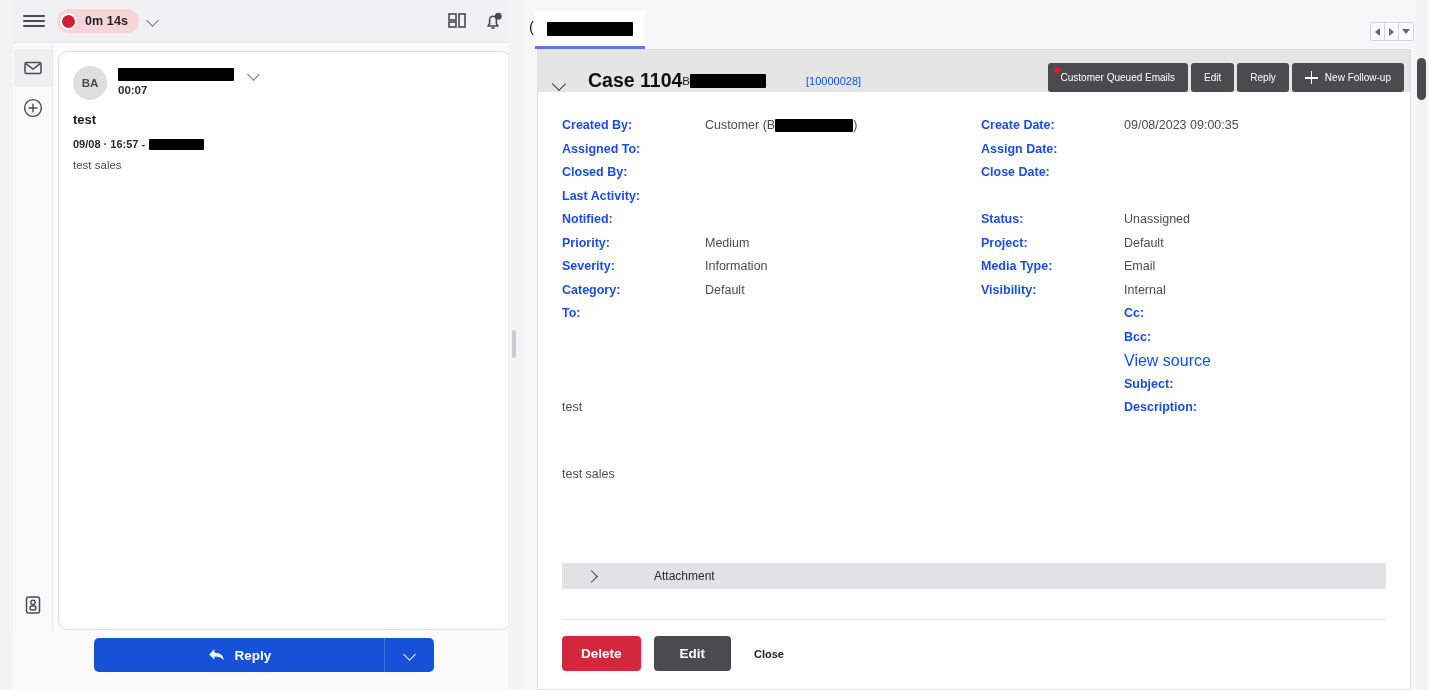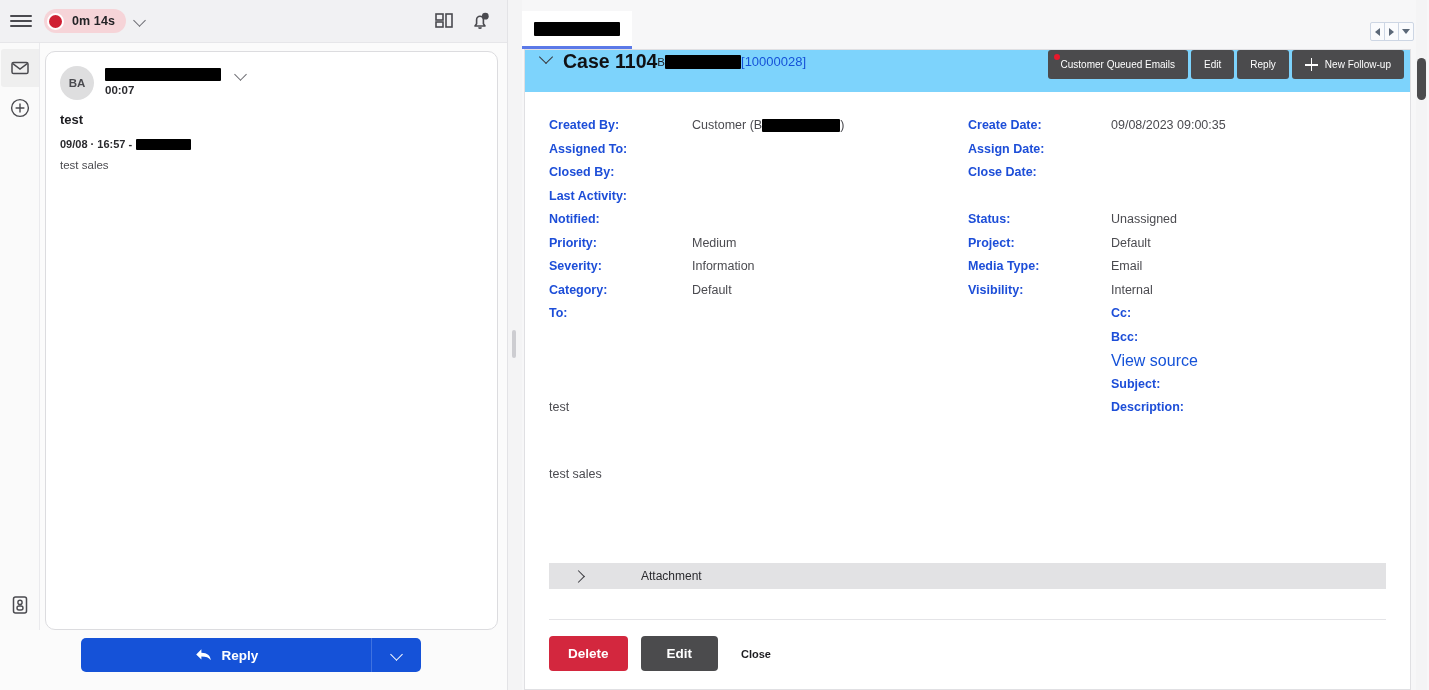--- a/index.html
+++ b/index.html
@@ -17,20 +17,21 @@
   }
 
   
   .left-pane {
     position: relative;
     width: 508px; height: 690px;
     background: #ffffff;
     display: flex;
     flex-direction: column;
     border-right: 1px solid #e3e3e6;
+    margin-left: 13px;
   }
   .left-topbar {
     height: 43px;
     background: #f1f1f3;
     display: flex;
     align-items: center;
     padding: 0 14px 0 10px;
     flex: 0 0 43px;
     border-bottom: 1px solid #e6e6e9;
   }
@@ -200,40 +201,41 @@
   .case-card {
     margin: 0 18px 0 16px;
     background: #ffffff;
     border: 1px solid #e0e0e3;
     flex: 1 1 auto;
     display: flex; flex-direction: column;
     min-height: 0;
     overflow: hidden;
   }
   .case-header {
-    background: #7dd3fc;
+    background: #e5e5e5;
     height: 42px;
-    display: flex; align-items: flex-start;
+    display: flex; align-items: flex-end;
     padding: 0 6px 0 14px;
     flex: 0 0 42px;
+    gap: 12px;
   }
   .case-collapse {
     width: 15px; height: 15px; position: relative; cursor: pointer; margin-right: 9px; flex: 0 0 15px;
   }
   .case-collapse::after {
     content: ""; position: absolute; left: 2px; top: 2px;
     width: 9px; height: 9px;
     border-right: 1.8px solid #3a3a3f; border-bottom: 1.8px solid #3a3a3f;
     transform: rotate(45deg);
   }
   .case-title {
     font-size: 19.5px; font-weight: bold; color: #101014;
     display: flex; align-items: center; white-space: nowrap;
   }
-  .case-ref { font-size: 13px; color: #1552d8; font-weight: normal; }
+  .case-ref { font-size: 11px; color: #1552d8; font-weight: normal; padding-left: 40px; }
   .case-ref-pre { font-size: 11.5px; color: #1c1c20; font-weight: normal; }
   .case-actions { margin-left: auto; display: flex; gap: 3px; }
   .hbtn {
     background: #4b4b4d;
     color: #ffffff;
     font-size: 10px;
     height: 29px;
     border-radius: 3px;
     display: flex; align-items: center; justify-content: center;
     padding: 0 13px;

